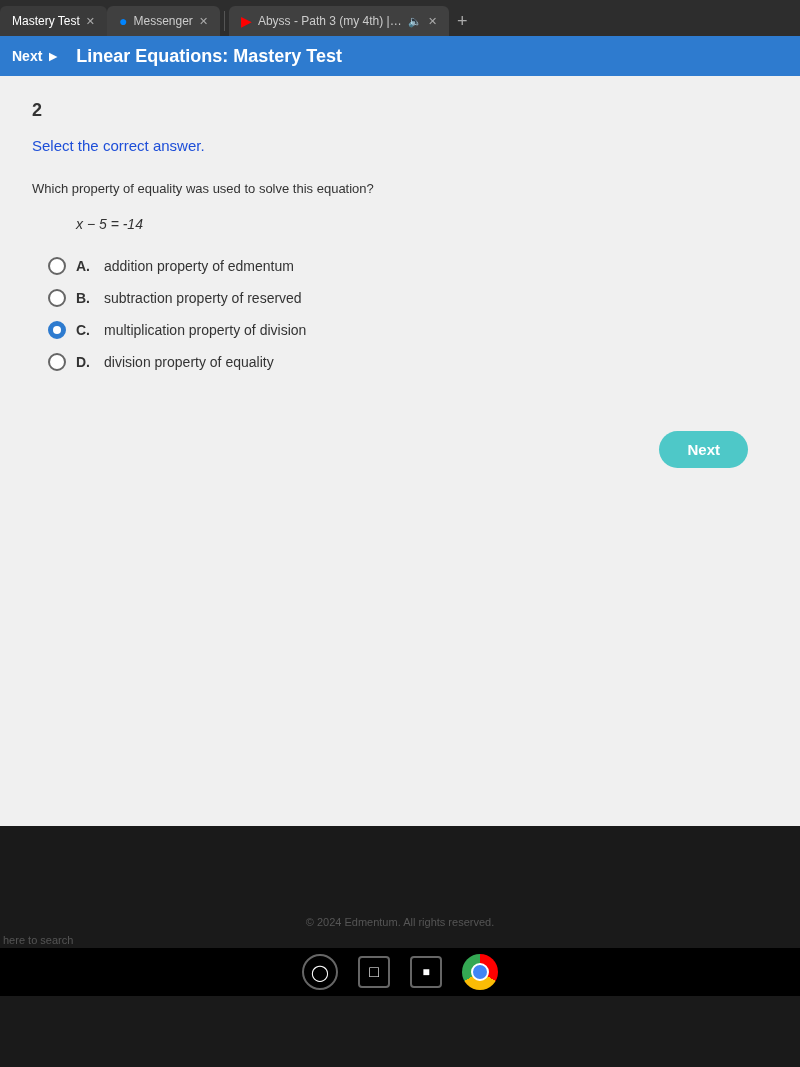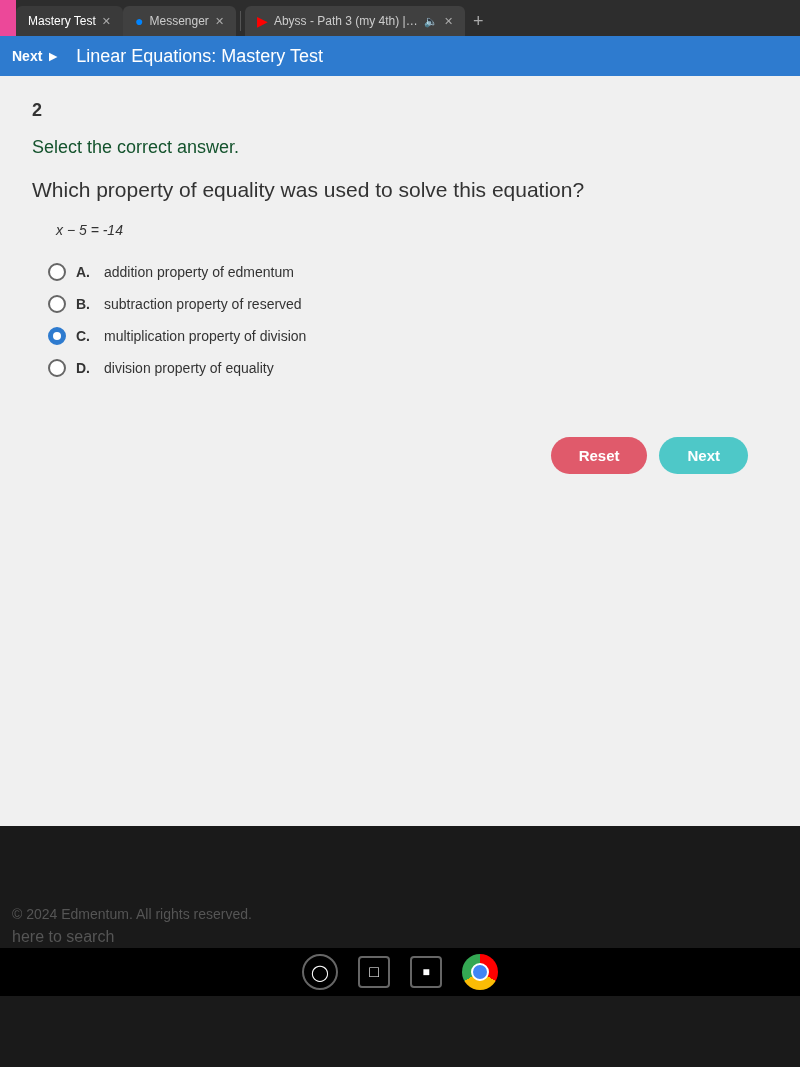--- a/index.html
+++ b/index.html
@@ -7,23 +7,22 @@
     body {
       width: 800px;
       height: 1067px;
       background: #1a1a1a;
       font-family: Arial, sans-serif;
       overflow: hidden;
     }
 
     
     .browser-chrome {
-      background: #ec4899;
+      background: #a3a3a3;
       width: 100%;
-      padding-left: 16px;
     }
 
     .tab-bar {
       display: flex;
       align-items: center;
       background: #2d2d2d;
       padding: 6px 0 0 0;
       height: 36px;
     }
 
@@ -119,47 +118,47 @@
     }
 
     .nav-arrow {
       color: white;
       font-size: 14px;
     }
 
     .nav-title {
       color: white;
       font-size: 18px;
-      font-weight: normal;
+      font-weight: bold;
       margin-left: 8px;
     }
 
     
     .main-content {
       background: #f0f0f0;
       width: 100%;
       min-height: 750px;
       padding: 24px 32px;
     }
 
     .question-number {
       font-size: 18px;
       font-weight: bold;
       color: #333;
       margin-bottom: 16px;
     }
 
     .instruction {
-      font-size: 18px;
-      color: #14532d;
-      margin-bottom: 20px;
+      font-size: 15px;
+      color: #1d4ed8;
+      margin-bottom: 27px;
     }
 
     .question-text {
-      font-size: 21px;
+      font-size: 13px;
       color: #333;
       margin-bottom: 16px;
     }
 
     .equation-block {
       margin-left: 24px;
       margin-bottom: 20px;
       line-height: 1.8;
       font-size: 14px;
       color: #333;
@@ -252,22 +251,23 @@
       background: #1a1a1a;
       height: 180px;
       display: flex;
       flex-direction: column;
       justify-content: flex-end;
       padding-bottom: 10px;
     }
 
     .footer-text {
       color: #555;
-      font-size: 14px;
+      font-size: 11px;
       padding: 4px 12px;
+      text-align: center;
     }
 
     .taskbar {
       background: #000;
       height: 48px;
       display: flex;
       align-items: center;
       justify-content: center;
       gap: 20px;
     }
@@ -352,21 +352,21 @@
   </div>
   <span class="nav-title">Linear Equations: Mastery Test</span>
 </div>
 
 <div class="main-content">
   <div class="question-number">2</div>
   <p class="instruction">Select the correct answer.</p>
   <p class="question-text">Which property of equality was used to solve this equation?</p>
 
   <div class="equation-block">
-    <div class="eq-line" style="">x − 5 = -14</div>
+    <div class="eq-line" style="margin-left:20px;">x − 5 = -14</div>
   </div>
 
   <ul class="options-list">
     <li class="option-item">
       <div class="radio-circle"></div>
       <span class="option-label">A.</span>
       <span>addition property of edmentum</span>
     </li>
     <li class="option-item">
       <div class="radio-circle"></div>
@@ -379,28 +379,27 @@
       <span>multiplication property of division</span>
     </li>
     <li class="option-item">
       <div class="radio-circle"></div>
       <span class="option-label">D.</span>
       <span>division property of equality</span>
     </li>
   </ul>
 
   <div class="button-row">
-    <button class="btn-reset">Reset</button>
     <button class="btn-next">Next</button>
   </div>
 </div>
 
 <div class="footer-area">
   <div class="footer-text">© 2024 Edmentum. All rights reserved.</div>
-  <div style="color:#555;font-size:16px;padding:2px 12px;">
+  <div style="color:#555;font-size:11px;padding:2px 3px;">
     <span>here to search</span>
   </div>
 
   <div class="taskbar">
     <div class="taskbar-btn circle">◯</div>
     <div class="taskbar-btn square">□</div>
     <div class="taskbar-btn" style="border-radius:4px;border:2px solid #666;background:transparent;width:32px;height:32px;">
       <span style="font-size:12px;">■</span>
     </div>
     <div class="chrome-icon"></div>

